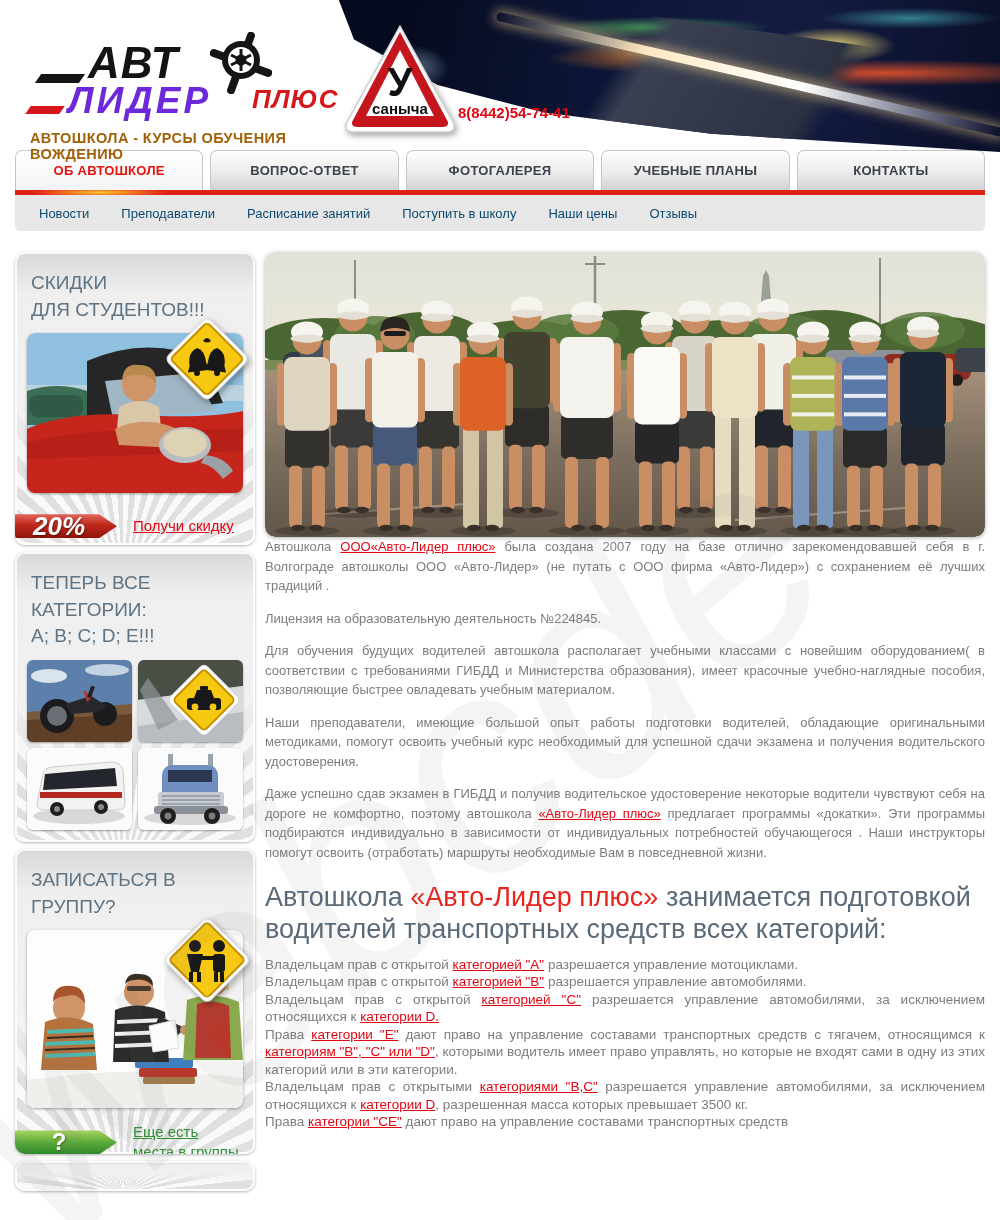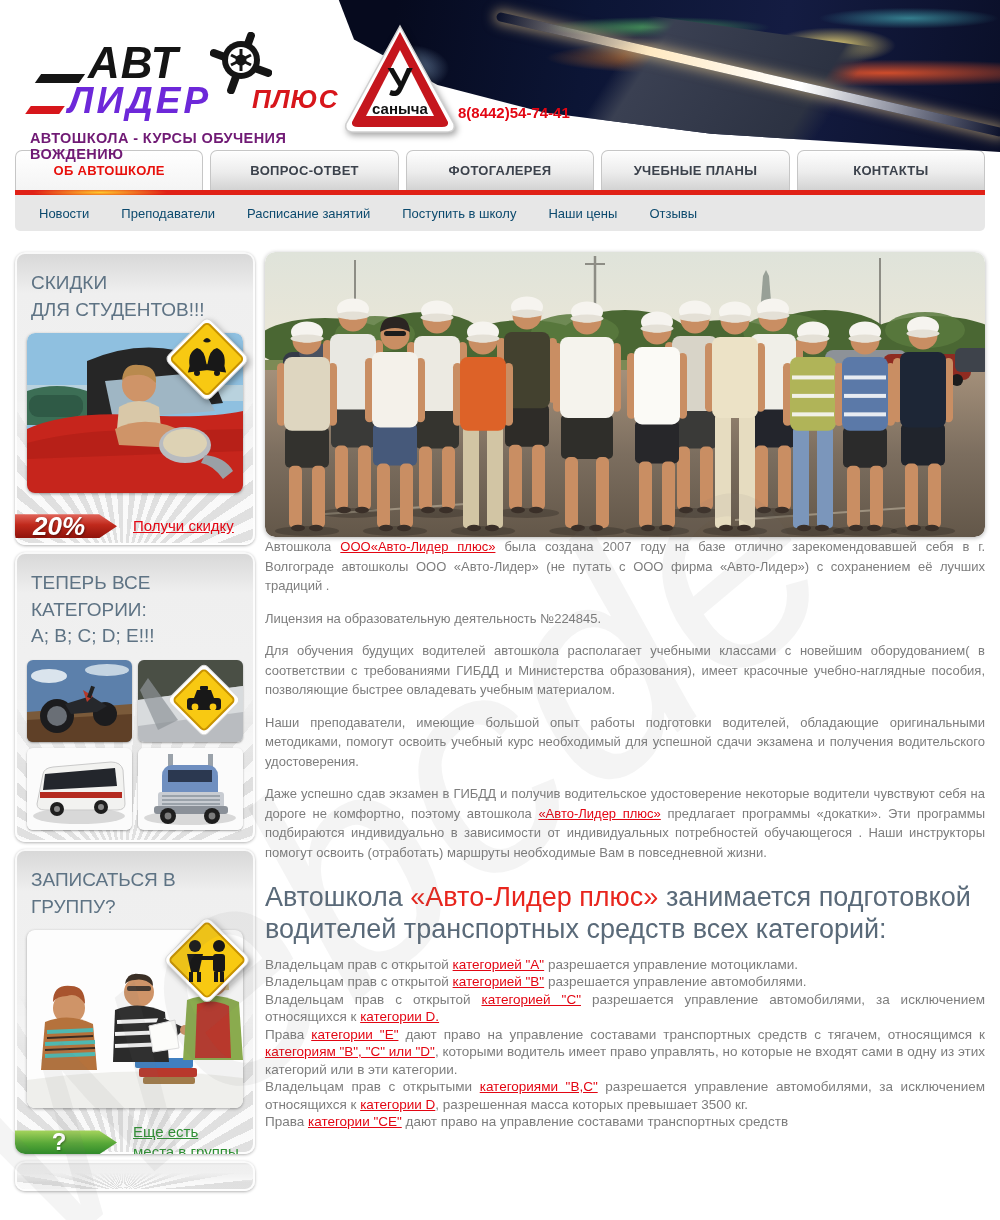--- a/index.html
+++ b/index.html
@@ -34,21 +34,21 @@
   .logo-dash1 { position:absolute; left:24px; top:56px; width:44px; height:9px; background:#151515; transform:skewX(-35deg); }
   .logo-avto { position:absolute; left:74px; top:20px; font-size:44px; font-weight:bold; font-style:italic;
     color:#141414; letter-spacing:1px; }
   .logo-wheel { position:absolute; left:196px; top:14px; }
   .logo-dash2 { position:absolute; left:14px; top:88px; width:34px; height:8px; background:#d7161b; transform:skewX(-35deg); }
   .logo-lider { position:absolute; left:54px; top:62px; font-size:37px; font-weight:bold; font-style:italic;
     color:#6d28d9; letter-spacing:3px; }
   .logo-plus { position:absolute; left:238px; top:66px; font-size:26px; font-weight:bold; font-style:italic;
     color:#d7161b; letter-spacing:1px; }
   .tagline { position:absolute; left:16px; top:112px; width:340px; font-size:14.5px; font-weight:bold;
-    color:#701a75; letter-spacing:.4px; }
+    color:#a16207; letter-spacing:.4px; }
   .sign { position:absolute; left:340px; top:24px; z-index:6; filter:drop-shadow(2px 3px 3px rgba(0,0,0,.35)); }
   .phone { position:absolute; left:458px; top:104px; z-index:6; font-size:15px; font-weight:bold; color:#e30613; }
 
   
   .tabs { display:flex; gap:7px; padding:0 15px; margin-top:0; }
   .tab { flex:1; height:40px; display:flex; align-items:center; justify-content:center;
     background:linear-gradient(180deg,#fefefe 0%,#ececec 55%,#d3d3d3 100%);
     border:1px solid #c6c6c6; border-bottom:none; border-radius:7px 7px 0 0;
     font-size:13px; font-weight:bold; color:#3c424c; letter-spacing:.3px; cursor:pointer;
     box-shadow:inset 0 1px 0 #fff; }

